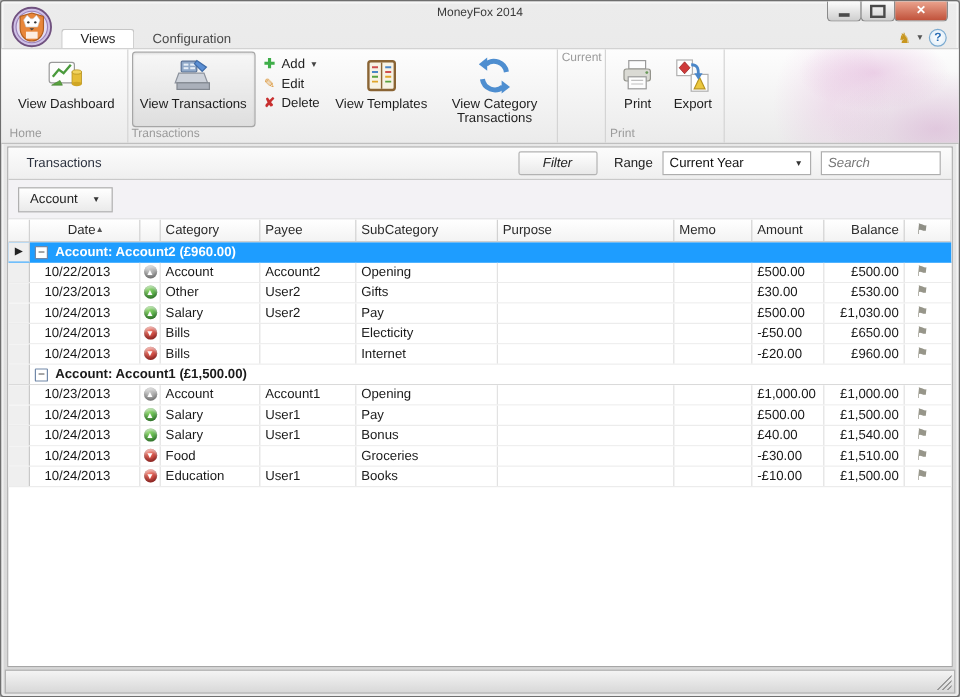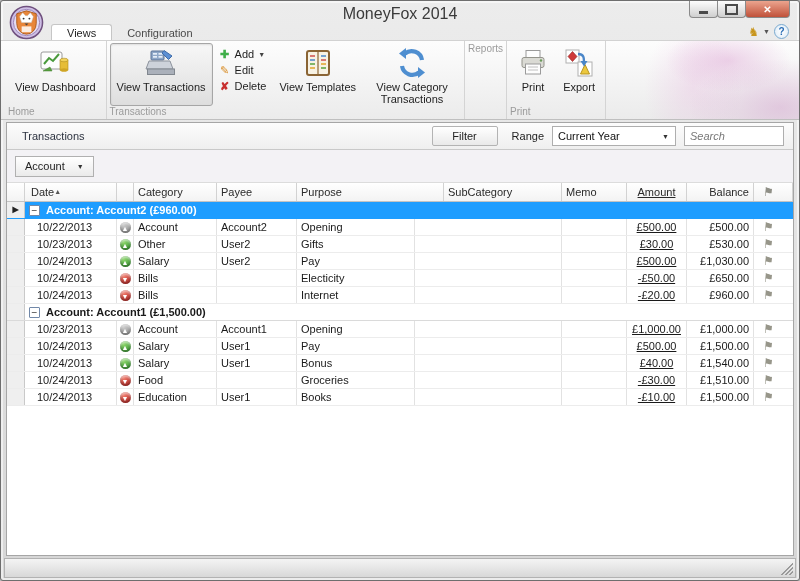--- a/index.html
+++ b/index.html
@@ -9,21 +9,21 @@
   .window{
     width:800px; height:581px; position:relative;
     border:1px solid #6e6e6e; border-radius:3px;
     background:linear-gradient(#ececec,#d6d6d6);
     box-shadow:inset 0 0 0 2px rgba(255,255,255,.55);
     display:flex; flex-direction:column; overflow:hidden;
   }
 
   
   .titlebar{ height:21px; position:relative; flex:0 0 auto; }
-  .title{ text-align:center; font-size:16px; color:#3a3a3a; padding-top:4px; }
+  .title{ text-align:center; font-size:10px; color:#3a3a3a; padding-top:4px; }
   .win-controls{ position:absolute; top:0; right:9px; display:flex; }
   .win-btn{
     width:29px; height:17px; margin-left:-1px;
     border:1px solid #8a8a8a; border-top:none; border-radius:0 0 4px 4px;
     background:linear-gradient(#fdfdfd,#cfcfcf);
     display:flex; align-items:center; justify-content:center;
     font-size:9px; color:#4a4a4a; cursor:default;
   }
   .win-btn.min::after{ content:""; width:9px; height:3px; background:#4a4a4a; margin-top:6px; }
   .win-btn.max::after{ content:""; width:9px; height:7px; border:2px solid #4a4a4a; }
@@ -87,21 +87,21 @@
   }
   .captionbar{
     flex:0 0 27px; display:flex; align-items:center; gap:8px;
     background:linear-gradient(#fcfcfc,#efefef); border-bottom:1px solid #c9c9c9;
     font-size:11px; color:#2d3340; padding:0 9px;
   }
   .captionbar .spacer{ flex:1; }
   .filter-btn{
     width:66px; height:20px; border:1px solid #b3b3b3; border-radius:2px;
     background:linear-gradient(#ffffff,#e9e9e9); font-size:11px; color:#222;
-    font-family:inherit; cursor:default;
+    font-family:inherit; cursor:default;font-style:italic;
   }
   .range-label{ color:#222; }
   .combo{
     width:124px; height:20px; border:1px solid #aeaeae; background:#fff;
     display:flex; align-items:center; font-size:11px; padding:0 5px; color:#111; position:relative;text-align:center;
   }
   .combo .caret{ position:absolute; right:6px; font-size:7px; color:#333; }
   .search-input{
     width:100px; height:20px; border:1px solid #aeaeae; background:#fff;
     font-size:11px; padding:2px 5px; font-family:inherit;
@@ -122,29 +122,29 @@
   .grid{ flex:1 1 auto; background:#fff; overflow:hidden; min-height:0; }
   .row{ display:flex; height:17px; line-height:16px; font-size:11px; color:#1a1a1a; background:#fff; }
   .hrow{ height:19px; line-height:18px; background:linear-gradient(#ffffff,#f3f3f3);
          border-bottom:1px solid #c3c3c3; color:#2a2a2a; }
   .cell{ border-right:1px solid #e2e2e2; padding:0 4px; white-space:nowrap; overflow:hidden; }
   .hrow .cell{ border-right:1px solid #d2d2d2; }
   .c-ind{ flex:0 0 18px; background:#efefef; border-right:1px solid #c9c9c9; padding:0;
           text-align:center; font-size:8px; color:#222; line-height:16px; }
   .hrow .c-ind{ background:linear-gradient(#ffffff,#f3f3f3); }
   .c-date{ flex:0 0 92px; padding-left:12px; }
-  .hrow .c-date{ display:flex; justify-content:flex-start; align-items:center; padding-left:6px; }
+  .hrow .c-date{ display:flex; justify-content:center; align-items:center; padding-left:6px; }
   .sort-arrow{ font-size:7px; color:#555; }
   .c-icn{ flex:0 0 17px; padding:0 2px; text-align:center; }
   .c-cat{ flex:0 0 83px; }
   .c-pay{ flex:0 0 80px; }
   .c-sub{ flex:0 0 118px; }
   .c-pur{ flex:0 0 147px; }
   .c-memo{ flex:0 0 65px; }
-  .c-amt{ flex:0 0 60px; text-align:center;text-decoration:underline; }
+  .c-amt{ flex:0 0 60px; text-align:left; }
   .c-bal{ flex:0 0 67px; text-align:right; }
   .c-flag{ flex:1 1 33px; border-right:none; padding-left:9px; }
   .drow{ border-bottom:1px solid #ececec; }
   .flag{ font-size:12px; color:#97968a; display:inline-block; transform:skewX(-6deg); line-height:14px; }
   .hrow .flag{ color:#8f8f86; }
 
   .group-row{ font-weight:bold; border-bottom:1px solid #dadada; }
   .group-row .glabel{ flex:1; display:flex; align-items:center; gap:6px; padding:0 4px; border-right:none; }
   .group-row.selected{ background:#1e9dff; color:#fff; border-bottom-color:#1e9dff; }
   .group-row.selected .c-ind{ background:#efefef; }
@@ -294,21 +294,21 @@
               <polygon points="22,20 22,31 29,25.5" fill="#4e8ed0"></polygon>
             </svg>
           </span>
           <span>View Category Transactions</span>
         </div>
       </div>
       <div class="rlabel">Transactions</div>
     </div>
 
     <div class="rgroup">
-      <div class="rlabel">Reports</div>
+      <div class="rlabel">Current</div>
     </div>
 
     <div class="rgroup">
       <div class="rbody">
         <div class="bigbtn">
           <span class="bicon">
             <svg viewBox="0 0 32 32" width="32" height="32">
               <rect x="9" y="3.5" width="14" height="7" fill="#fdfdfd" stroke="#9a9a9a"></rect>
               <rect x="5" y="10.5" width="22" height="10" rx="2" fill="#dadad4" stroke="#94948c"></rect>
               <circle cx="24" cy="13.5" r="1.2" fill="#6a9a5a"></circle>
@@ -361,22 +361,22 @@
     <div class="grid">
       <div class="row hrow">
         <div class="cell c-ind"></div>
         <div class="cell c-date">
           <span>Date</span>
           <span class="sort-arrow">▲</span>
         </div>
         <div class="cell c-icn"></div>
         <div class="cell c-cat">Category</div>
         <div class="cell c-pay">Payee</div>
+        <div class="cell c-sub">SubCategory</div>
         <div class="cell c-pur">Purpose</div>
-        <div class="cell c-sub">SubCategory</div>
         <div class="cell c-memo">Memo</div>
         <div class="cell c-amt">Amount</div>
         <div class="cell c-bal">Balance</div>
         <div class="cell c-flag"><span class="flag">⚑</span></div>
       </div>
       <div>
           <div class="row group-row selected">
             <div class="cell c-ind">▶</div>
             <div class="cell glabel">
               <div class="collapse-box">−</div>

